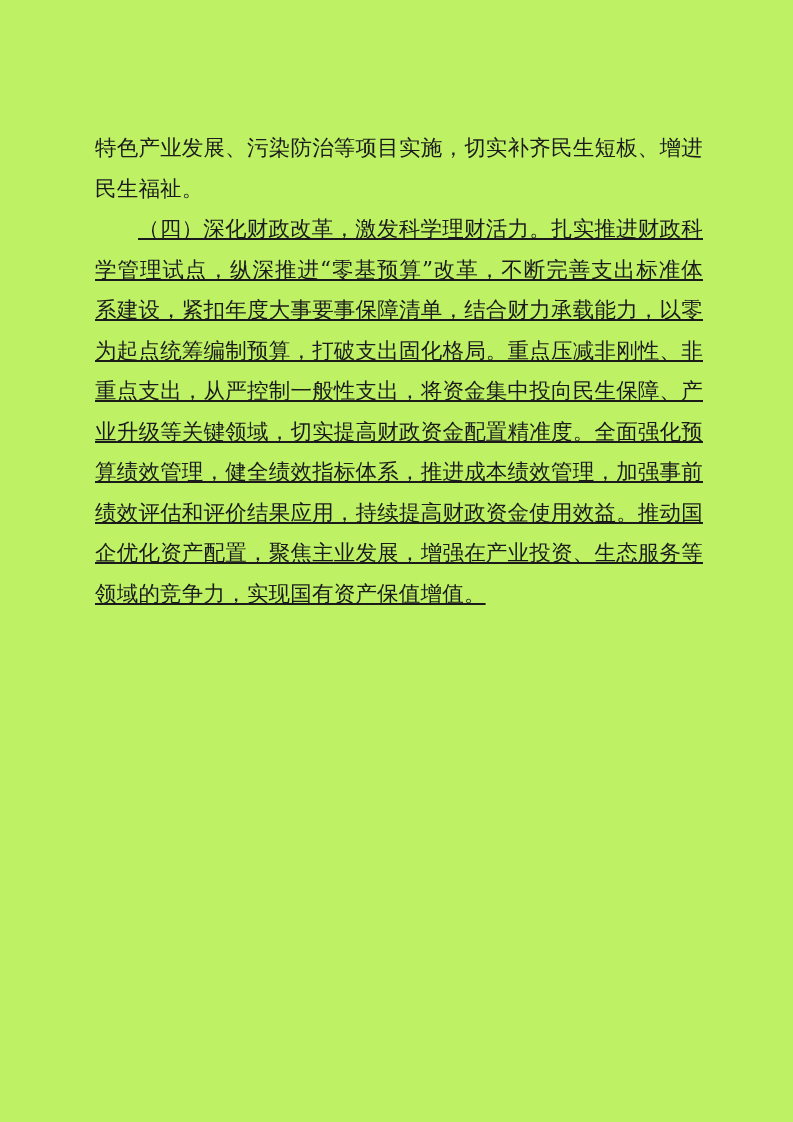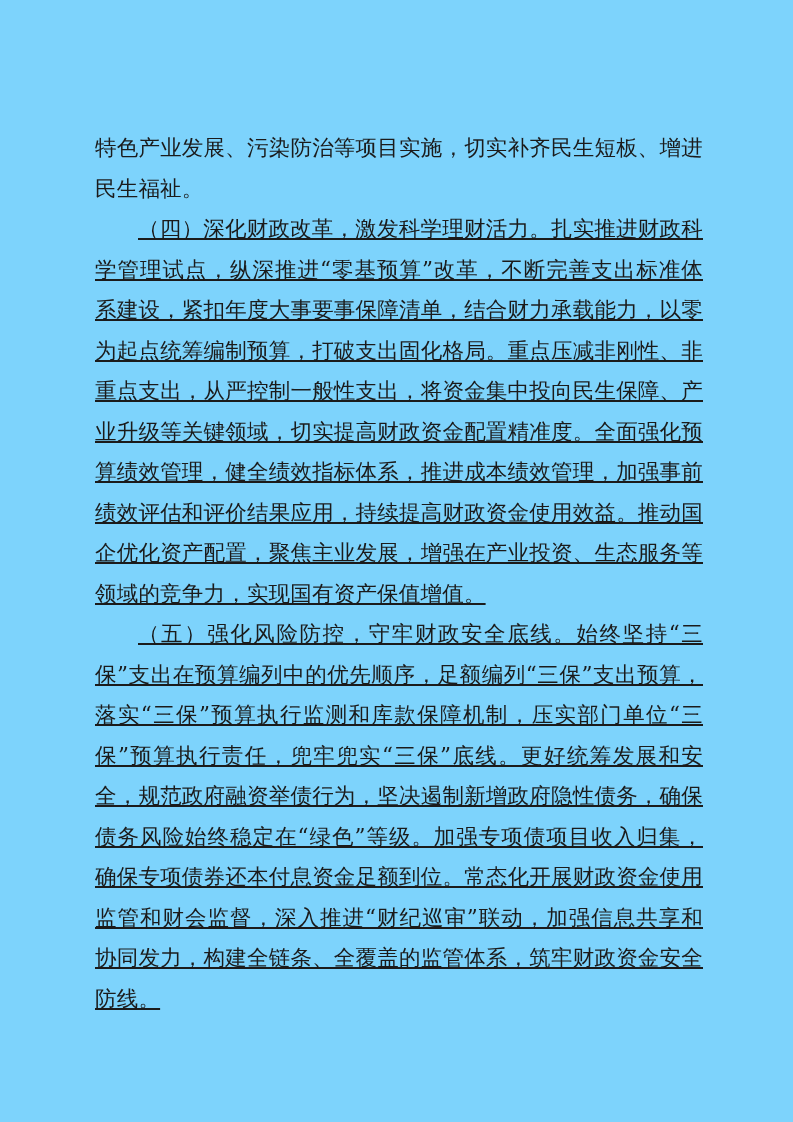--- a/index.html
+++ b/index.html
@@ -3,21 +3,21 @@
 <meta charset="utf-8">
 <style>
   html, body {
     margin: 0;
     padding: 0;
     background: #8a8a8a;
   }
   .page {
     width: 793px;
     height: 1122px;
-    background: #7dd3fc;
+    background: #bef264;
     position: relative;
     box-sizing: border-box;
     margin: 0 auto;
     overflow: hidden;
   }
   .doc-body {
     position: absolute;
     left: 95px;
     top: 128px;
     width: 608px;
@@ -39,15 +39,14 @@
     text-decoration: underline;
   }
 </style>
 </head>
 <body>
 
 <div class="page">
   <div class="doc-body">
     <p class="para">特色产业发展、污染防治等项目实施，切实补齐民生短板、增进民生福祉。</p>
     <p class="para indent">（四）深化财政改革，激发科学理财活力。扎实推进财政科学管理试点，纵深推进“零基预算”改革，不断完善支出标准体系建设，紧扣年度大事要事保障清单，结合财力承载能力，以零为起点统筹编制预算，打破支出固化格局。重点压减非刚性、非重点支出，从严控制一般性支出，将资金集中投向民生保障、产业升级等关键领域，切实提高财政资金配置精准度。全面强化预算绩效管理，健全绩效指标体系，推进成本绩效管理，加强事前绩效评估和评价结果应用，持续提高财政资金使用效益。推动国企优化资产配置，聚焦主业发展，增强在产业投资、生态服务等领域的竞争力，实现国有资产保值增值。</p>
-    <p class="para indent">（五）强化风险防控，守牢财政安全底线。始终坚持“三保”支出在预算编列中的优先顺序，足额编列“三保”支出预算，落实“三保”预算执行监测和库款保障机制，压实部门单位“三保”预算执行责任，兜牢兜实“三保”底线。更好统筹发展和安全，规范政府融资举债行为，坚决遏制新增政府隐性债务，确保债务风险始终稳定在“绿色”等级。加强专项债项目收入归集，确保专项债券还本付息资金足额到位。常态化开展财政资金使用监管和财会监督，深入推进“财纪巡审”联动，加强信息共享和协同发力，构建全链条、全覆盖的监管体系，筑牢财政资金安全防线。</p>
   </div>
 </div>
 
 </body></html>

